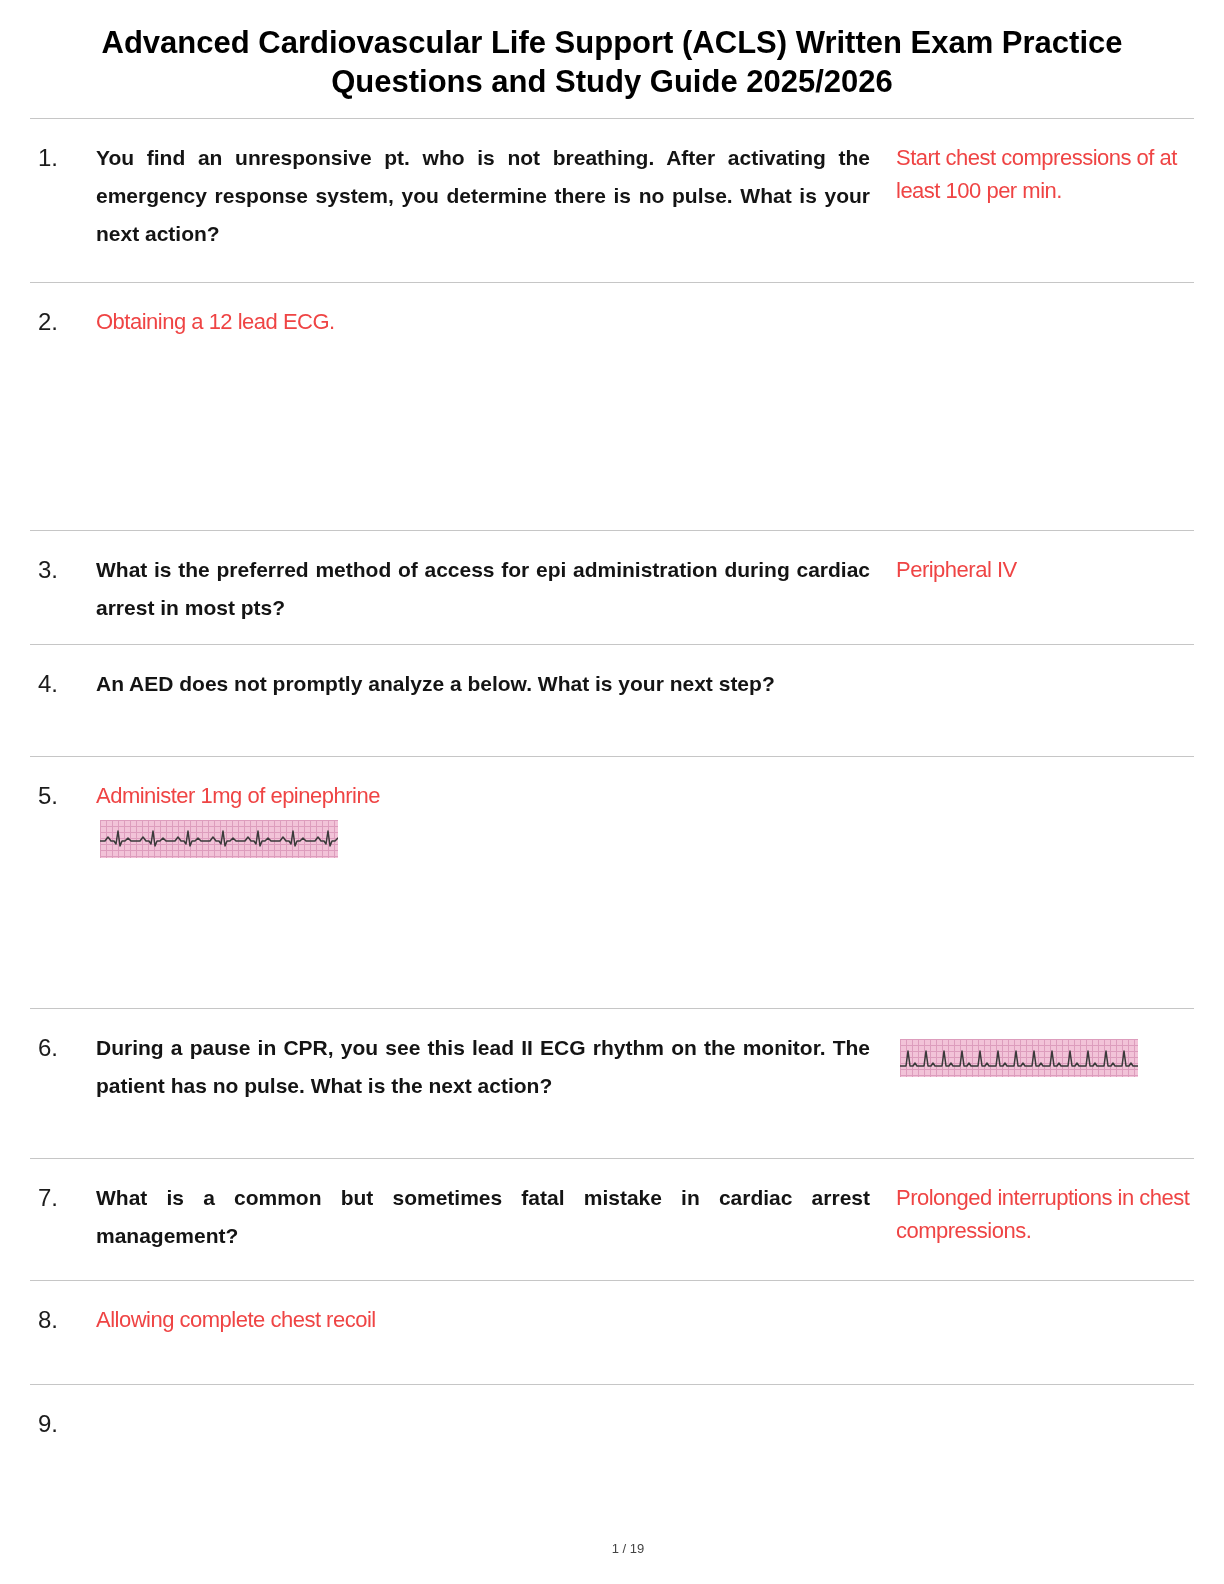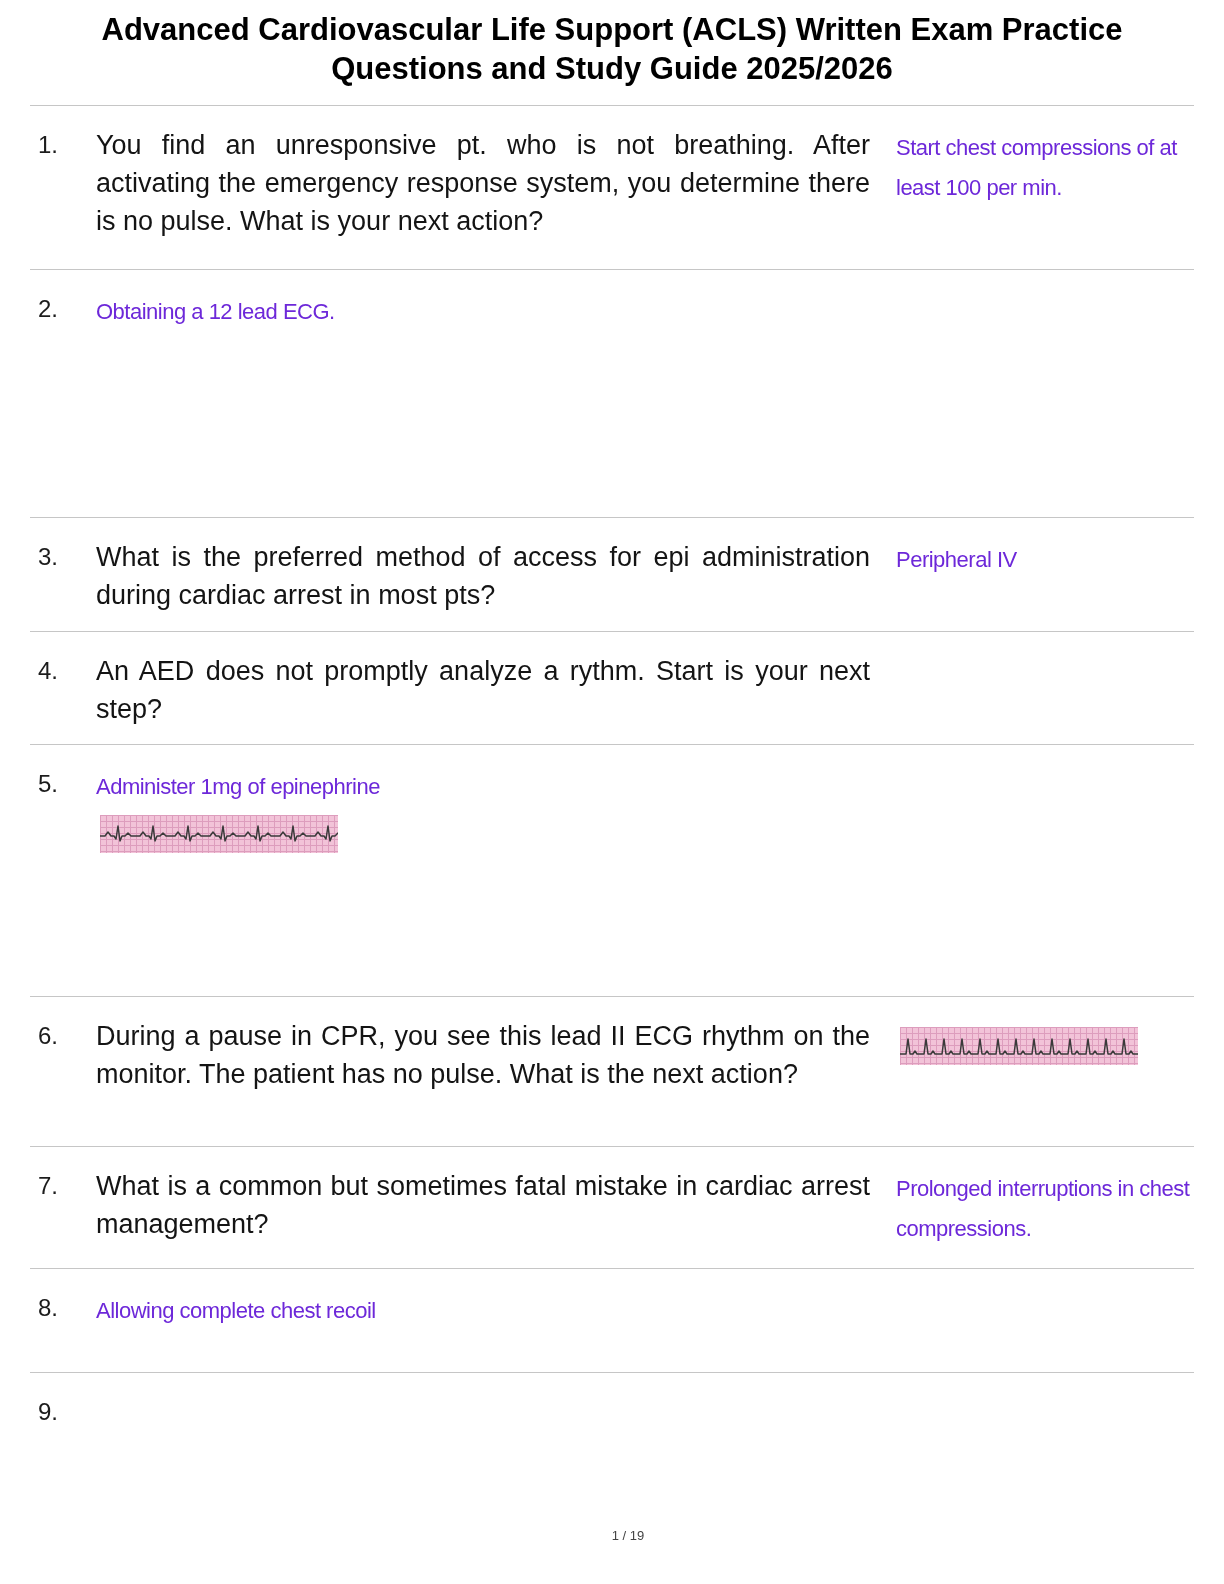--- a/index.html
+++ b/index.html
@@ -15,21 +15,21 @@
     width: 1224px; height: 1584px;
     position: relative;
     background: #ffffff;
   }
   .title {
     font-weight: bold;
     font-size: 31px;
     line-height: 1.25;
     text-align: center;
     max-width: 1140px;
-    margin: 11px auto 16px auto;
+    margin: 24px auto 16px auto;
     color: #000000;
   }
   .qa-list { width: 100%; }
   .qa-row {
     display: flex;
     align-items: flex-start;
     margin: 0 30px;
     border-top: 1px solid #c6c6c6;
     padding: 20px 0 16px 0;
   }
@@ -47,32 +47,32 @@
     flex: 0 0 66px;
     padding-left: 8px;
     font-size: 24px;
     line-height: 38px;
     color: #1c1c1c;
   }
   .qa-question {
     width: 800px;
     flex: 0 0 800px;
     padding-right: 26px;
-    font-size: 27px;
-    font-weight: normal;
+    font-size: 21px;
+    font-weight: bold;
     line-height: 38px;
     text-align: justify;
     color: #141414;
   }
   .qa-answer {
     flex: 1 1 auto;
     font-size: 22px;
-    line-height: 40px;
+    line-height: 33px;
     letter-spacing: -0.5px;
-    color: #6d28d9;
+    color: #ef4444;
     padding-top: 2px;
   }
   .ecg-strip {
     width: 238px;
     height: 38px;
     margin-top: 8px;
     margin-left: 4px;
     background-color: var(--ecg-bg, #f2c3d8);
     background-image:
       repeating-linear-gradient(to right, var(--ecg-grid, #dd9dbd) 0 1px, transparent 1px 6px),
@@ -119,21 +119,21 @@
   </div>
       <div class="qa-row">
     <div class="qa-num">3.</div>
     <div class="qa-question">What is the preferred method of access for epi administration during cardiac arrest in most pts?</div>
     <div class="qa-answer">
       <div class="qa-answer-text">Peripheral IV</div>
     </div>
   </div>
       <div class="qa-row">
     <div class="qa-num">4.</div>
-    <div class="qa-question">An AED does not promptly analyze a rythm. Start is your next step?</div>
+    <div class="qa-question">An AED does not promptly analyze a below. What is your next step?</div>
   </div>
       <div class="qa-row">
     <div class="qa-num">5.</div>
     <div class="qa-answer">
       <div class="qa-answer-text">Administer 1mg of epinephrine</div>
     <div class="ecg-strip">
             <svg viewBox="0 0 238 38" preserveAspectRatio="none">
               <path d="M0 21 l5 0 l3 -4 l3 4 l3 0 l2 3 l2 -13 l2 15 l2 -5 l3 0 l3 -3 l3 3 l4 0 l5 0 l3 -4 l3 4 l3 0 l2 3 l2 -13 l2 15 l2 -5 l3 0 l3 -3 l3 3 l4 0 l5 0 l3 -4 l3 4 l3 0 l2 3 l2 -13 l2 15 l2 -5 l3 0 l3 -3 l3 3 l4 0 l5 0 l3 -4 l3 4 l3 0 l2 3 l2 -13 l2 15 l2 -5 l3 0 l3 -3 l3 3 l4 0 l5 0 l3 -4 l3 4 l3 0 l2 3 l2 -13 l2 15 l2 -5 l3 0 l3 -3 l3 3 l4 0 l5 0 l3 -4 l3 4 l3 0 l2 3 l2 -13 l2 15 l2 -5 l3 0 l3 -3 l3 3 l4 0 l5 0 l3 -4 l3 4 l3 0 l2 3 l2 -13 l2 15 l2 -5 l3 0 l3 -3 l3 3 l4 0 l5 0 l3 -4 l3 4 l3 0 l2 3 l2 -13 l2 15 l2 -5 l3 0 l3 -3 l3 3 l4 0"></path>
             </svg>
           </div>

